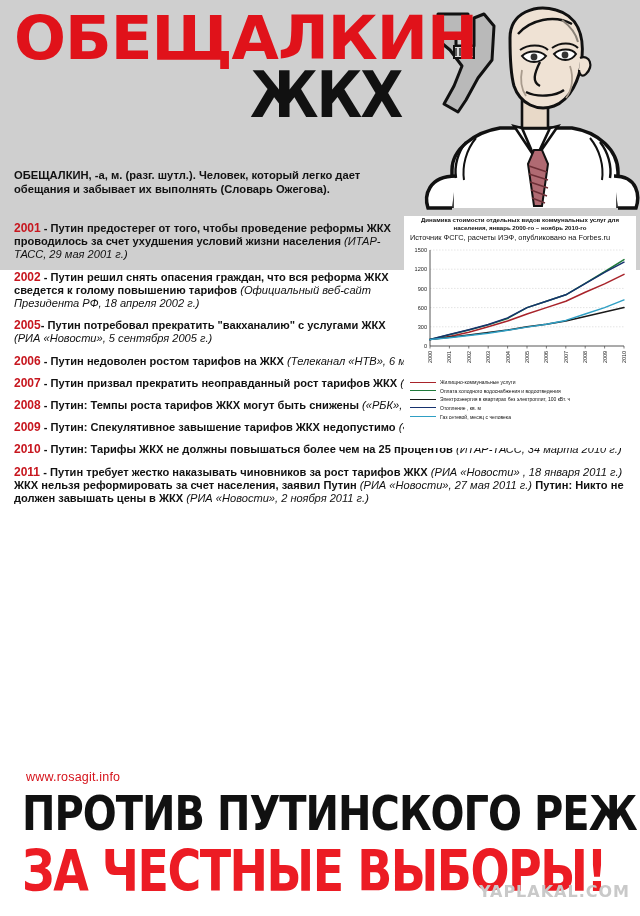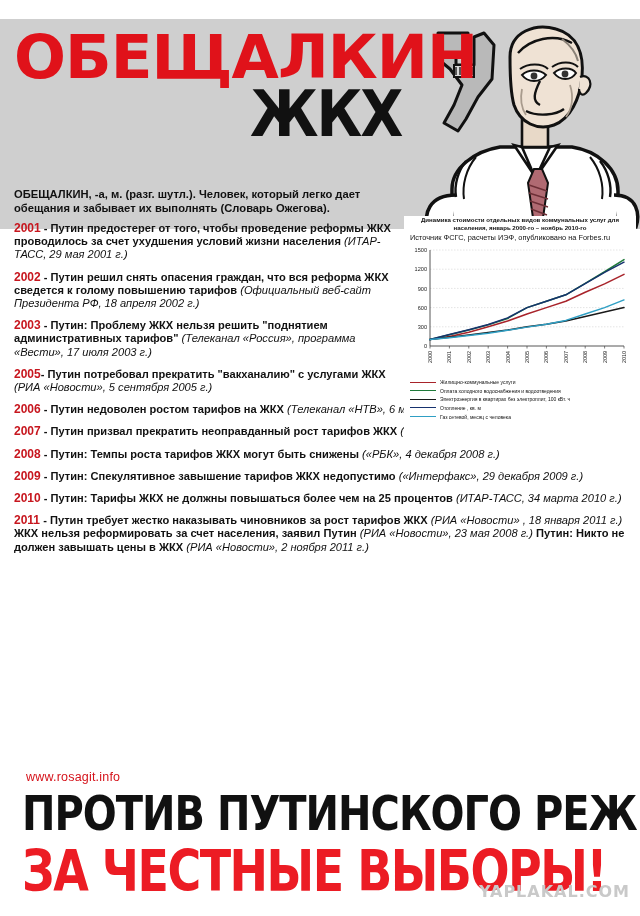--- a/index.html
+++ b/index.html
@@ -7,24 +7,23 @@
     width:640px;height:916px;
     background:#ffffff;
     font-family:"Liberation Sans","DejaVu Sans",sans-serif;
     overflow:hidden;
     position:relative;
   }
   .poster{position:relative;width:640px;height:916px;overflow:hidden;background:#fff;}
 
   
   .header{
-    position:relative;width:640px;height:210px;
+    position:relative;width:640px;height:270px;
     background:#cfcfcf;
     overflow:hidden;
-    margin-top:19px;
   }
   .hdr-text{position:absolute;left:14px;top:8px;width:420px;}
   .title-main{
     font-family:"DejaVu Sans","Liberation Sans",sans-serif;
     font-weight:bold;
     font-size:60px;
     line-height:60px;
     color:#e0121a;
     letter-spacing:-1px;
     transform:scaleX(1.02);
@@ -208,24 +207,20 @@
     <p class="quote narrow">
       <span class="yr">2001</span><span class="bold"> - </span><span class="bold">Путин предостерег от того, чтобы проведение реформы ЖКХ проводилось за счет ухудшения условий жизни населения</span>
       <span class="src">(ИТАР-ТАСС, 29 мая 2001 г.)</span>
     </p>
 
     <p class="quote narrow">
       <span class="yr">2002</span><span class="bold"> - </span><span class="bold">Путин решил снять опасения граждан, что вся реформа ЖКХ сведется к голому повышению тарифов</span>
       <span class="src">(Официальный веб-сайт Президента РФ, 18 апреля 2002 г.)</span>
     </p>
 
-    <p class="quote narrow">
-      <span class="yr">2003</span><span class="bold"> - </span><span class="bold">Путин: Проблему ЖКХ нельзя решить "поднятием административных тарифов"</span>
-      <span class="src">(Телеканал «Россия», программа «Вести», 17 июля 2003 г.)</span>
-    </p>
 
     <p class="quote narrow">
       <span class="yr">2005</span><span class="bold">- </span><span class="bold">Путин потребовал прекратить "вакханалию" с услугами ЖКХ</span>
       <span class="src">(РИА «Новости», 5 сентября 2005 г.)</span>
     </p>
 
     <p class="quote">
       <span class="yr">2006</span><span class="bold"> - </span><span class="bold">Путин недоволен ростом тарифов на ЖКХ</span>
       <span class="src">(Телеканал «НТВ», 6 марта 2006 г.)</span>
     </p>
@@ -247,21 +242,21 @@
 
     <p class="quote">
       <span class="yr">2010</span><span class="bold"> - </span><span class="bold">Путин: Тарифы ЖКХ не должны повышаться более чем на 25 процентов</span>
       <span class="src">(ИТАР-ТАСС, 34 марта 2010 г.)</span>
     </p>
 
     <p class="quote">
       <span class="yr">2011</span><span class="bold"> - </span><span class="bold">Путин требует жестко наказывать чиновников за рост тарифов ЖКХ</span>
       <span class="src">(РИА «Новости» , 18 января 2011 г.)</span>
       <span class="bold">ЖКХ нельзя реформировать за счет населения, заявил Путин</span>
-      <span class="src">(РИА «Новости», 23 мая 2008 г.)</span>
+      <span class="src">(РИА «Новости», 27 мая 2011 г.)</span>
       <span class="bold">Путин: Никто не должен завышать цены в ЖКХ</span>
       <span class="src">(РИА «Новости», 2 ноября 2011 г.)</span>
     </p>
 
   </div>
 
   <div class="chart-box">
     <div class="chart-title">Динамика стоимости отдельных видов коммунальных услуг для населения, январь 2000-го – ноябрь 2010-го</div>
     <div class="chart-source">Источник ФСГС, расчеты ИЭФ, опубликовано на Forbes.ru</div>
     <div class="plot-wrap">

